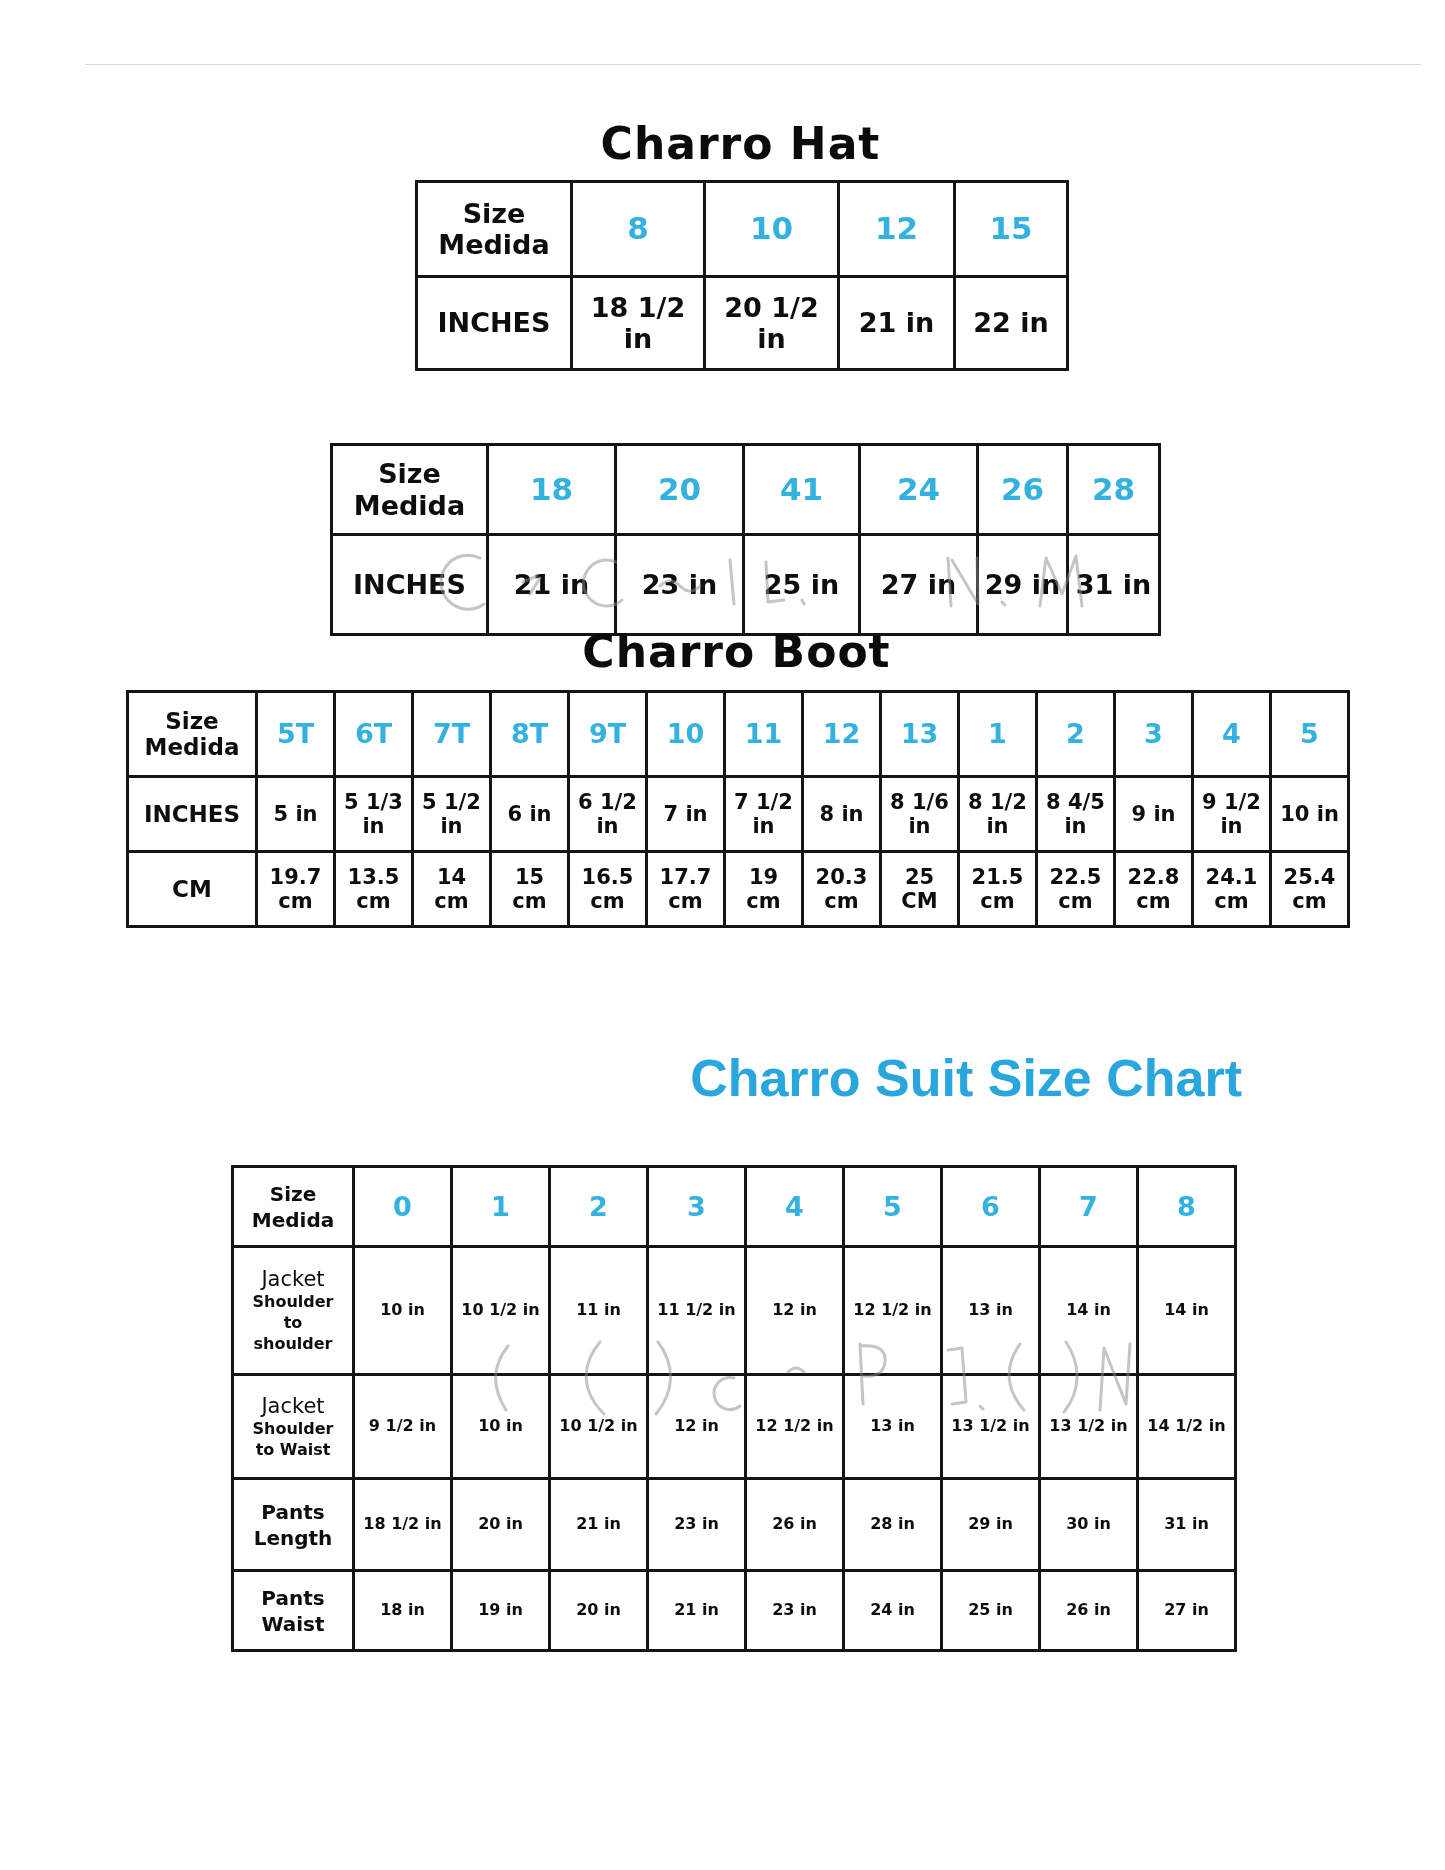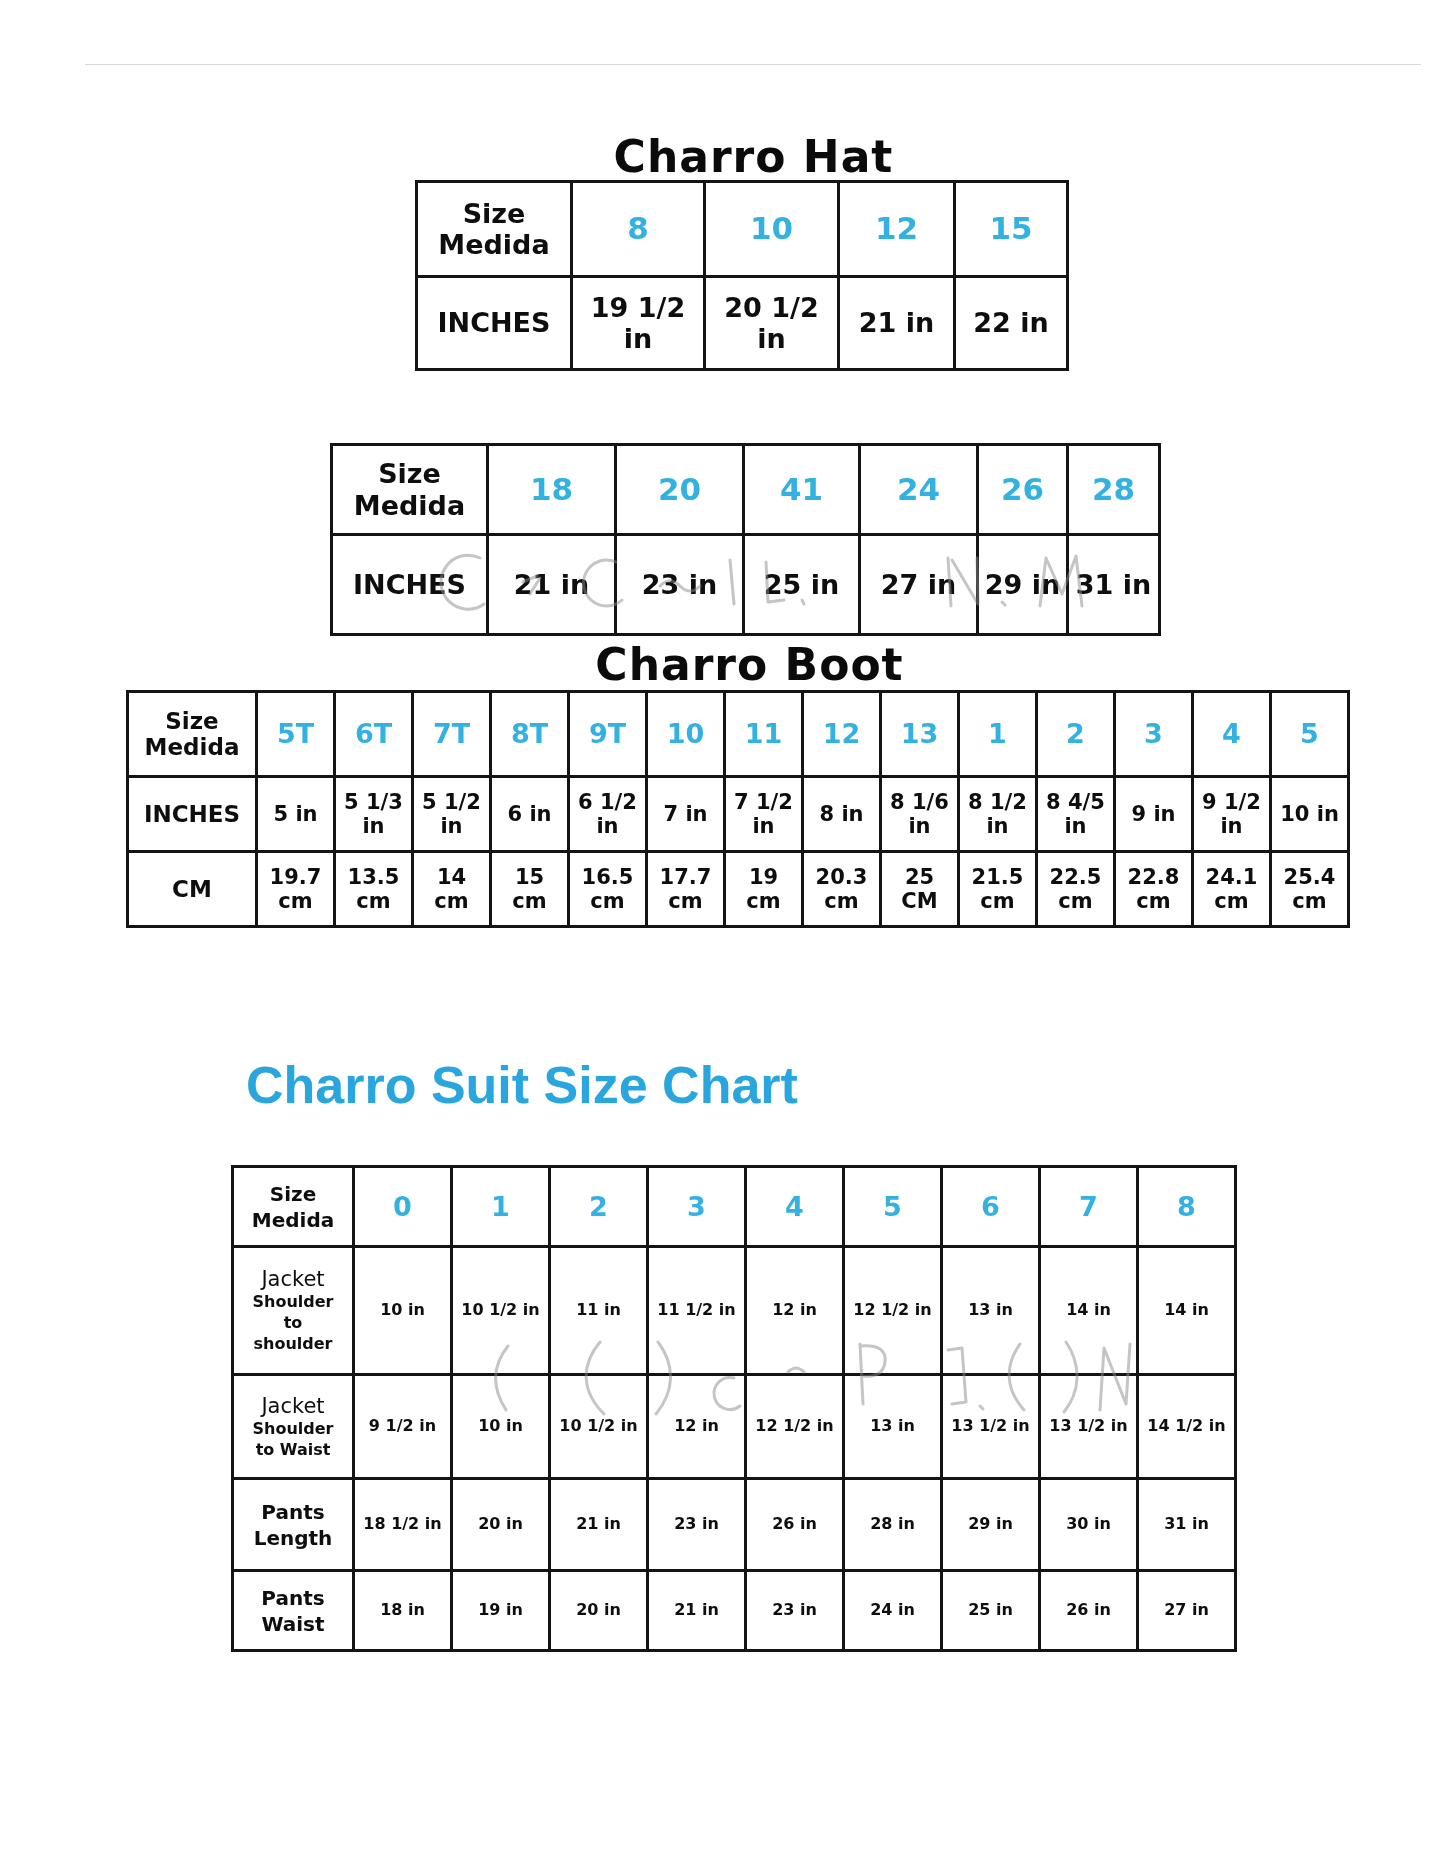--- a/index.html
+++ b/index.html
@@ -9,32 +9,32 @@
     background:#ffffff;
     font-family:"DejaVu Sans", sans-serif;
     color:#0e0e0e;
     overflow:hidden;
   }
   .top-rule{
     position:absolute;left:85px;top:64px;width:1336px;height:1px;
     background:#d9d9d9;
   }
   .tbl-title{
-    position:absolute;margin:13px;
+    position:absolute;margin:0;
     text-align:center;
     font-size:44px;font-weight:bold;color:#0b0b0b;
     letter-spacing:1px;
     white-space:nowrap;
   }
   .hat-title{left:415px;width:651px;top:118px;}
   .belt-title{left:330px;width:828px;top:388px;}
   .boot-title{left:126px;width:1221px;top:626px;}
   .suit-title{
-    position:absolute;margin:15px;left:231px;width:1003px;top:1040px;
-    text-align:left;
+    position:absolute;margin:8px;left:231px;width:1003px;top:1040px;
+    text-align:right;
     font-family:"Liberation Sans", sans-serif;
     font-size:52px;font-weight:bold;
     color:var(--suit-blue,#2aa6de);
     letter-spacing:0px;
     white-space:nowrap;
   }
   table.szt{
     position:absolute;
     border-collapse:collapse;
     table-layout:fixed;
@@ -97,21 +97,21 @@
         <tr style="height: 95px;">
           <td class="lbl">Size
 Medida</td>
           <td class="num">8</td>
           <td class="num">10</td>
           <td class="num">12</td>
           <td class="num">15</td>
         </tr>
         <tr style="height: 93px;">
           <td class="lbl">INCHES</td>
-          <td class="val">19 1/2
+          <td class="val">18 1/2
 in</td>
           <td class="val">20 1/2
 in</td>
           <td class="val">21 in</td>
           <td class="val">22 in</td>
         </tr>
       </tbody>
     </table>
 
   <table class="szt t-belt">

